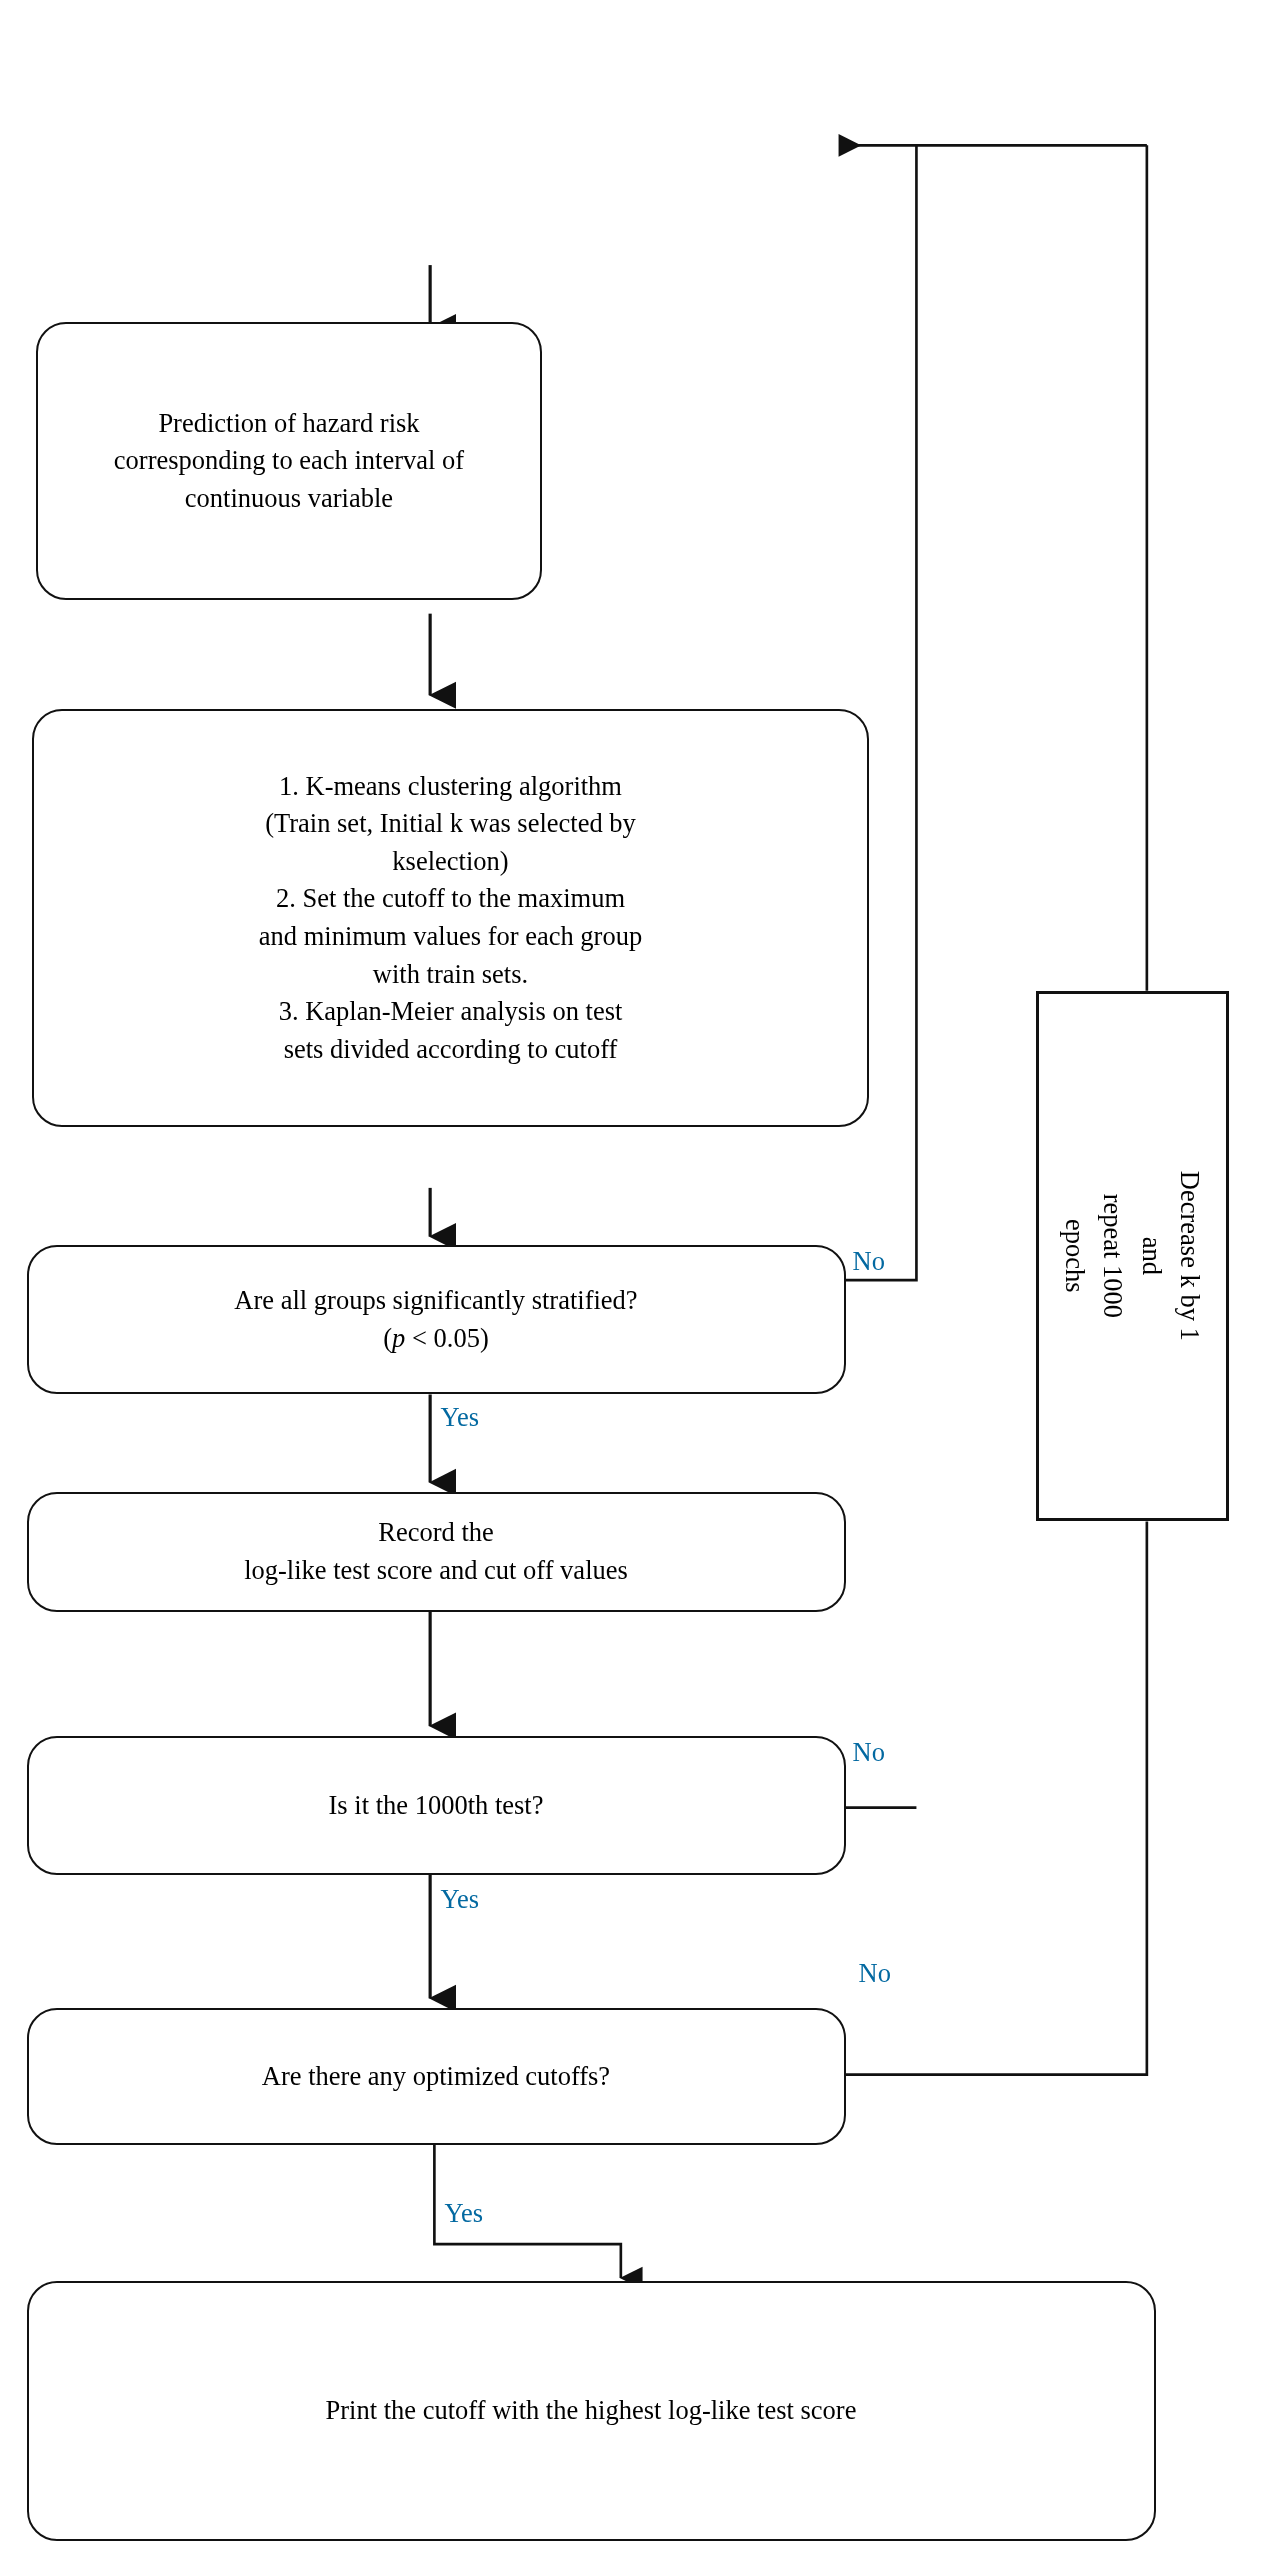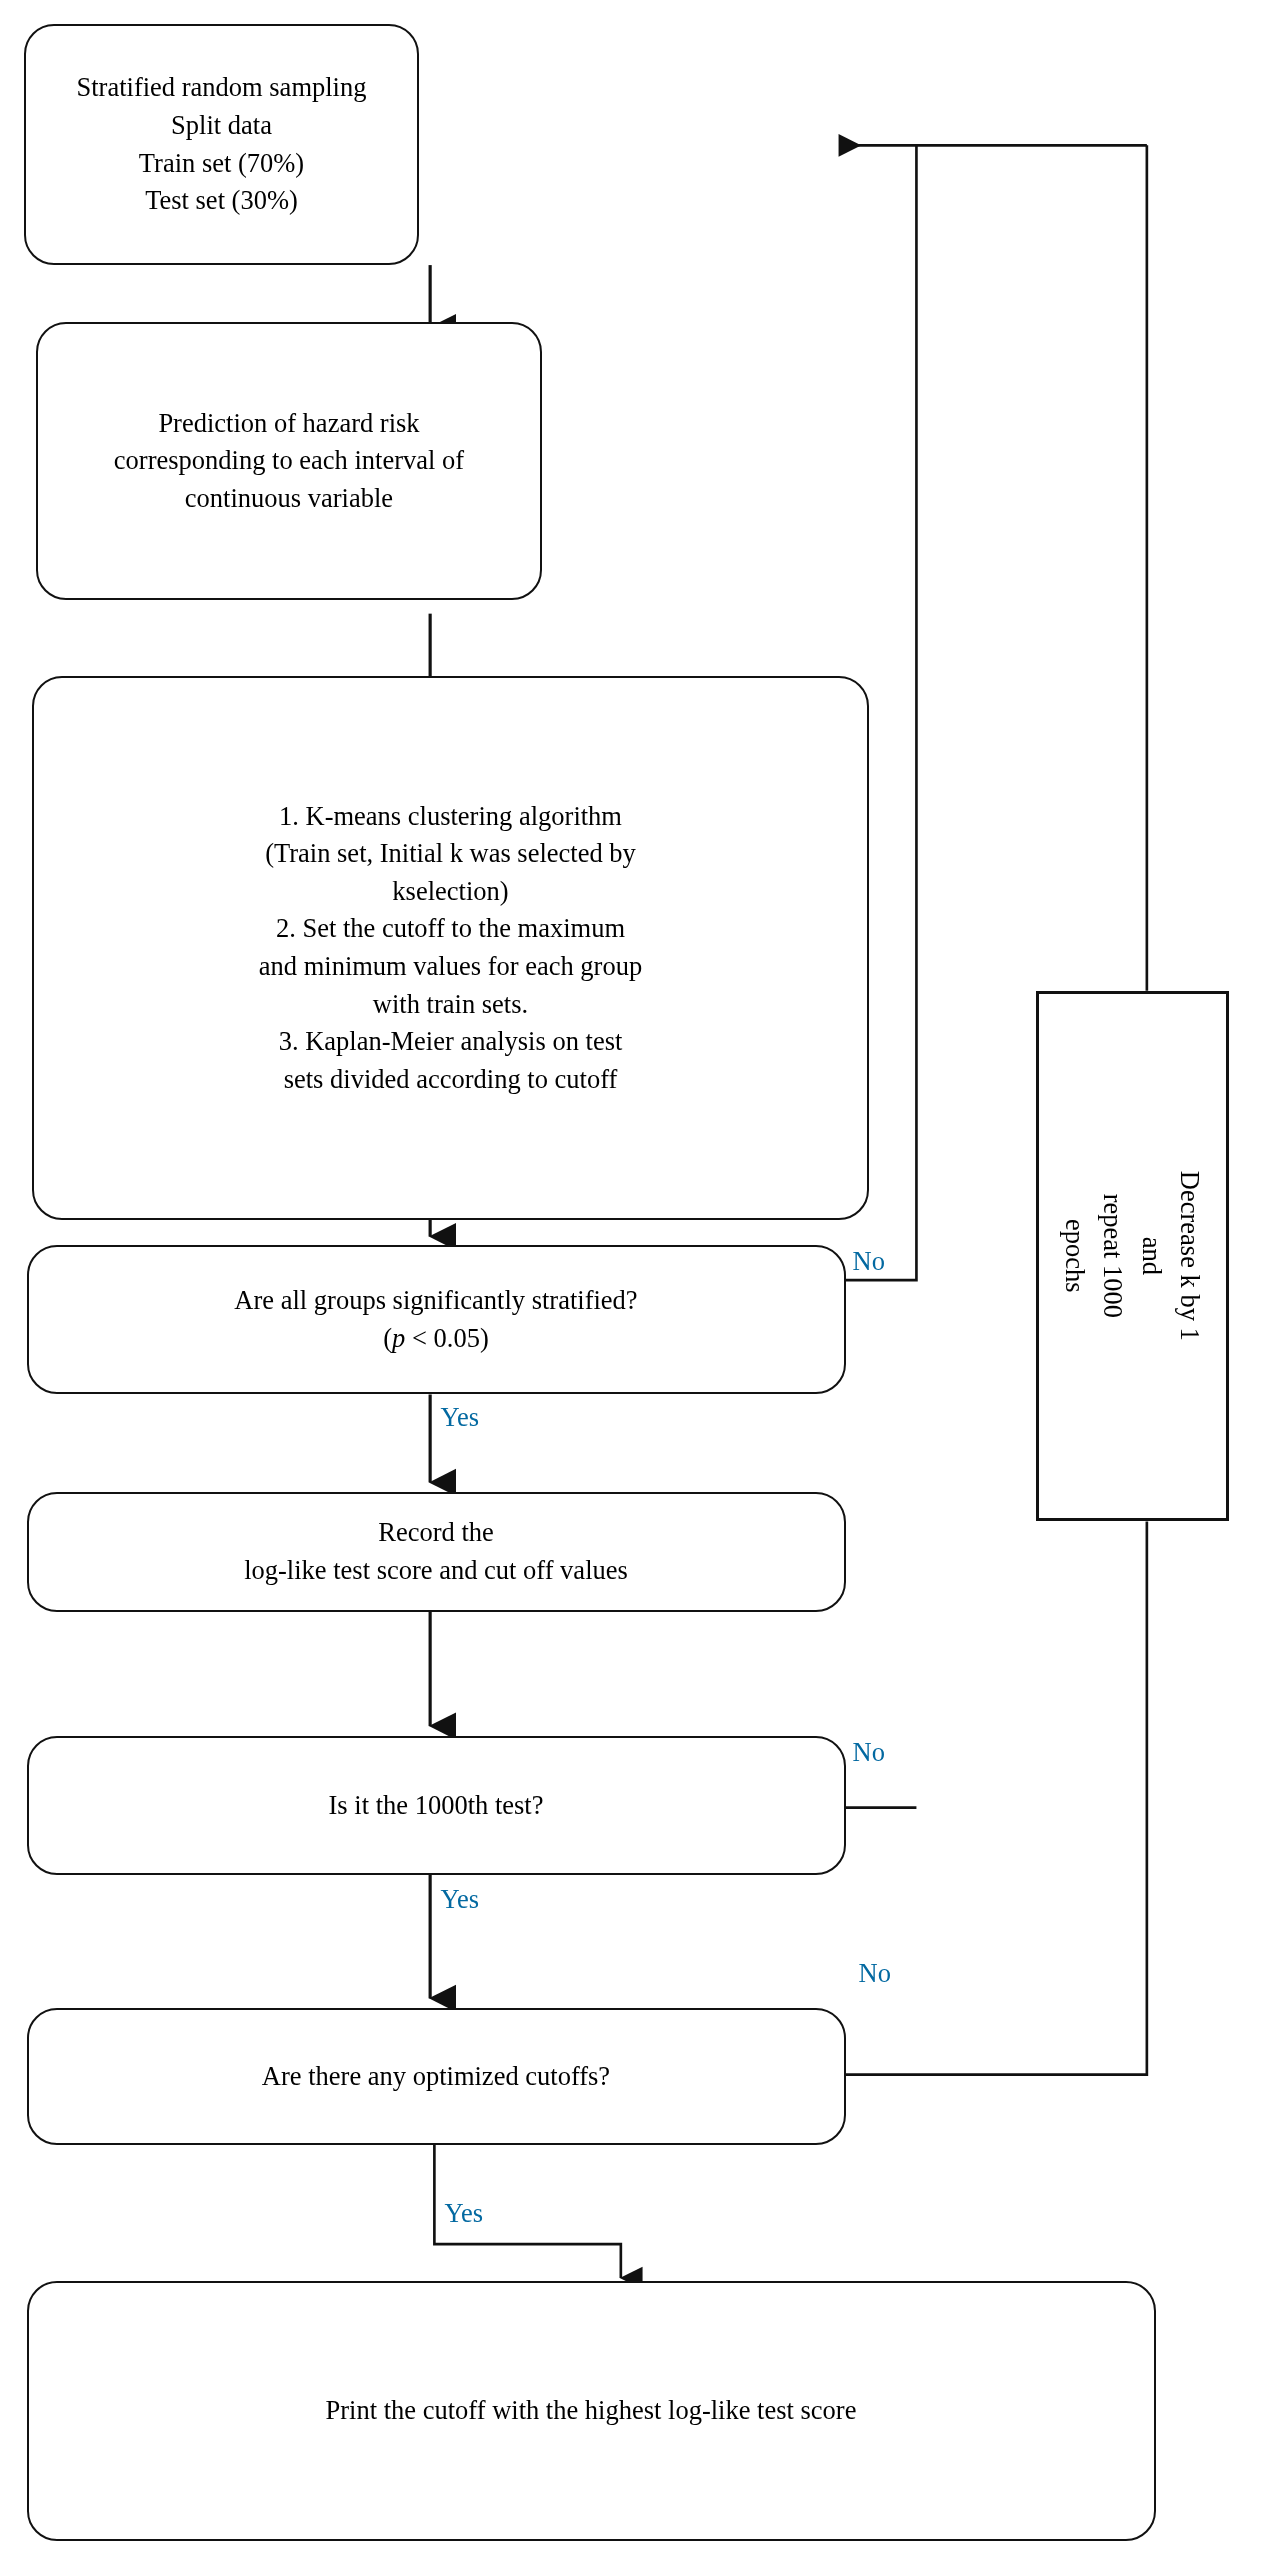--- a/index.html
+++ b/index.html
@@ -96,34 +96,28 @@
       <path d="M1592,3916 L2165,3916 L2165,2872"></path>
 
       <path d="M2165,1870 L2165,274"></path>
 
       <path d="M2165,274 L1585,274" marker-end="url(#ah-left)"></path>
 
       <path d="M820,4048 L820,4236 L1172,4236 L1172,4300" marker-end="url(#ah-down)"></path>
     </g>
   </svg>
 
-  <div class="node rounded" id="node-split" style="left:24px;top:24px;width:395px;height:241px;">
-    <span class="txt">Stratified random sampling
-Split data
-Train set (70%)
-Test set (30%)</span>
-  </div>
 
   <div class="node rounded" id="node-prediction" style="left:24px;top:322px;width:506px;height:278px;margin-left:12px;">
     <span class="txt">Prediction of hazard risk
 corresponding to each interval of
 continuous variable</span>
   </div>
 
-  <div class="node rounded" id="node-kmeans" style="left:32px;top:676px;width:837px;height:544px;">
+  <div class="node rounded" id="node-kmeans" style="left:32px;top:709px;width:837px;height:418px;">
     <span class="txt">1. K-means clustering algorithm
 (Train set, Initial k was selected by
 kselection)
 2. Set the cutoff to the maximum
 and minimum values for each group
 with train sets.
 3. Kaplan-Meier analysis on test
 sets divided according to cutoff</span>
   </div>
 

